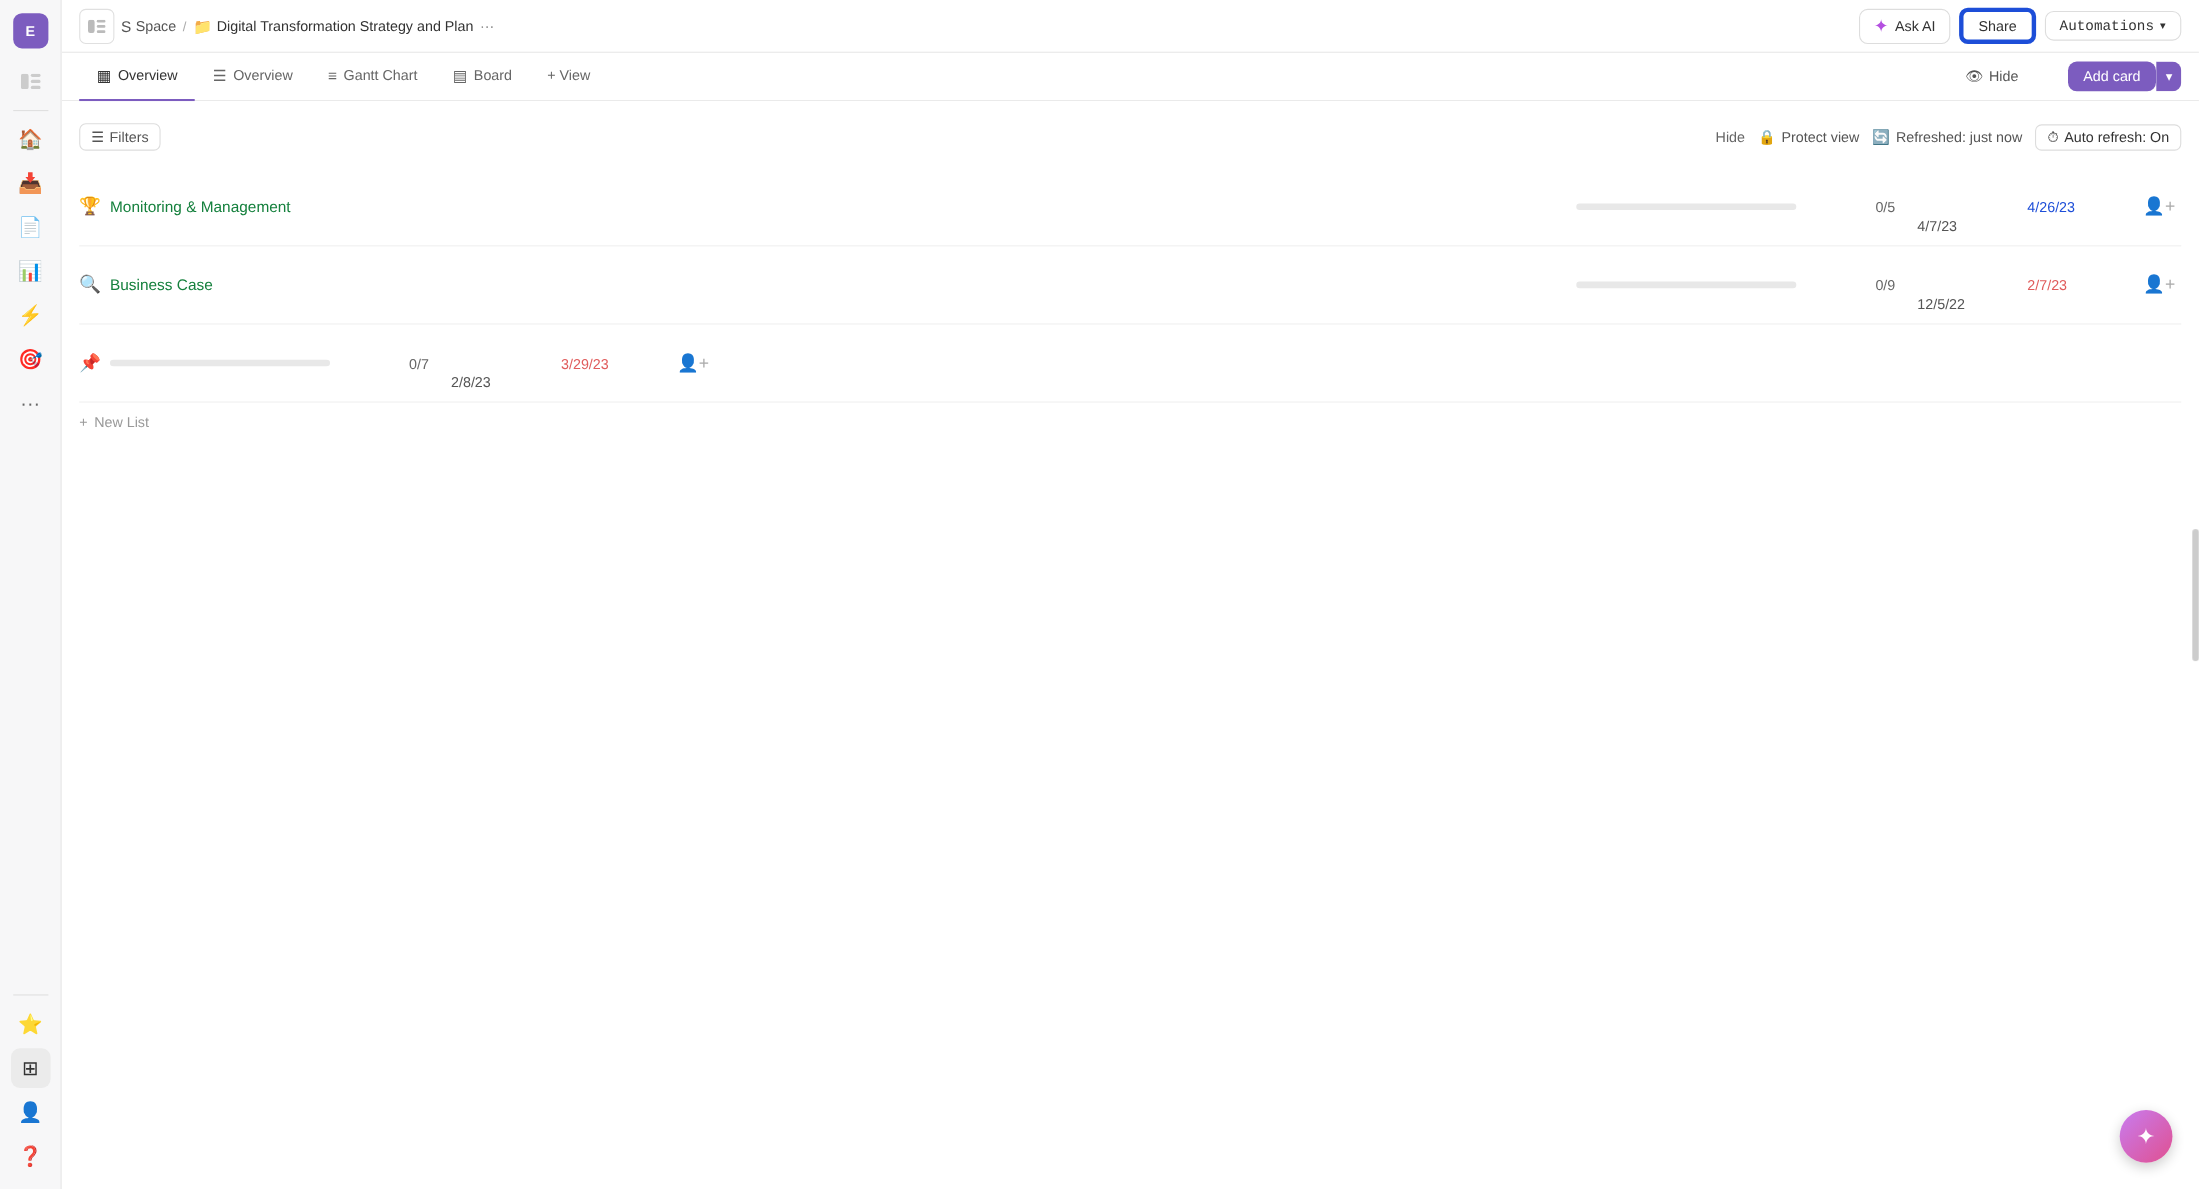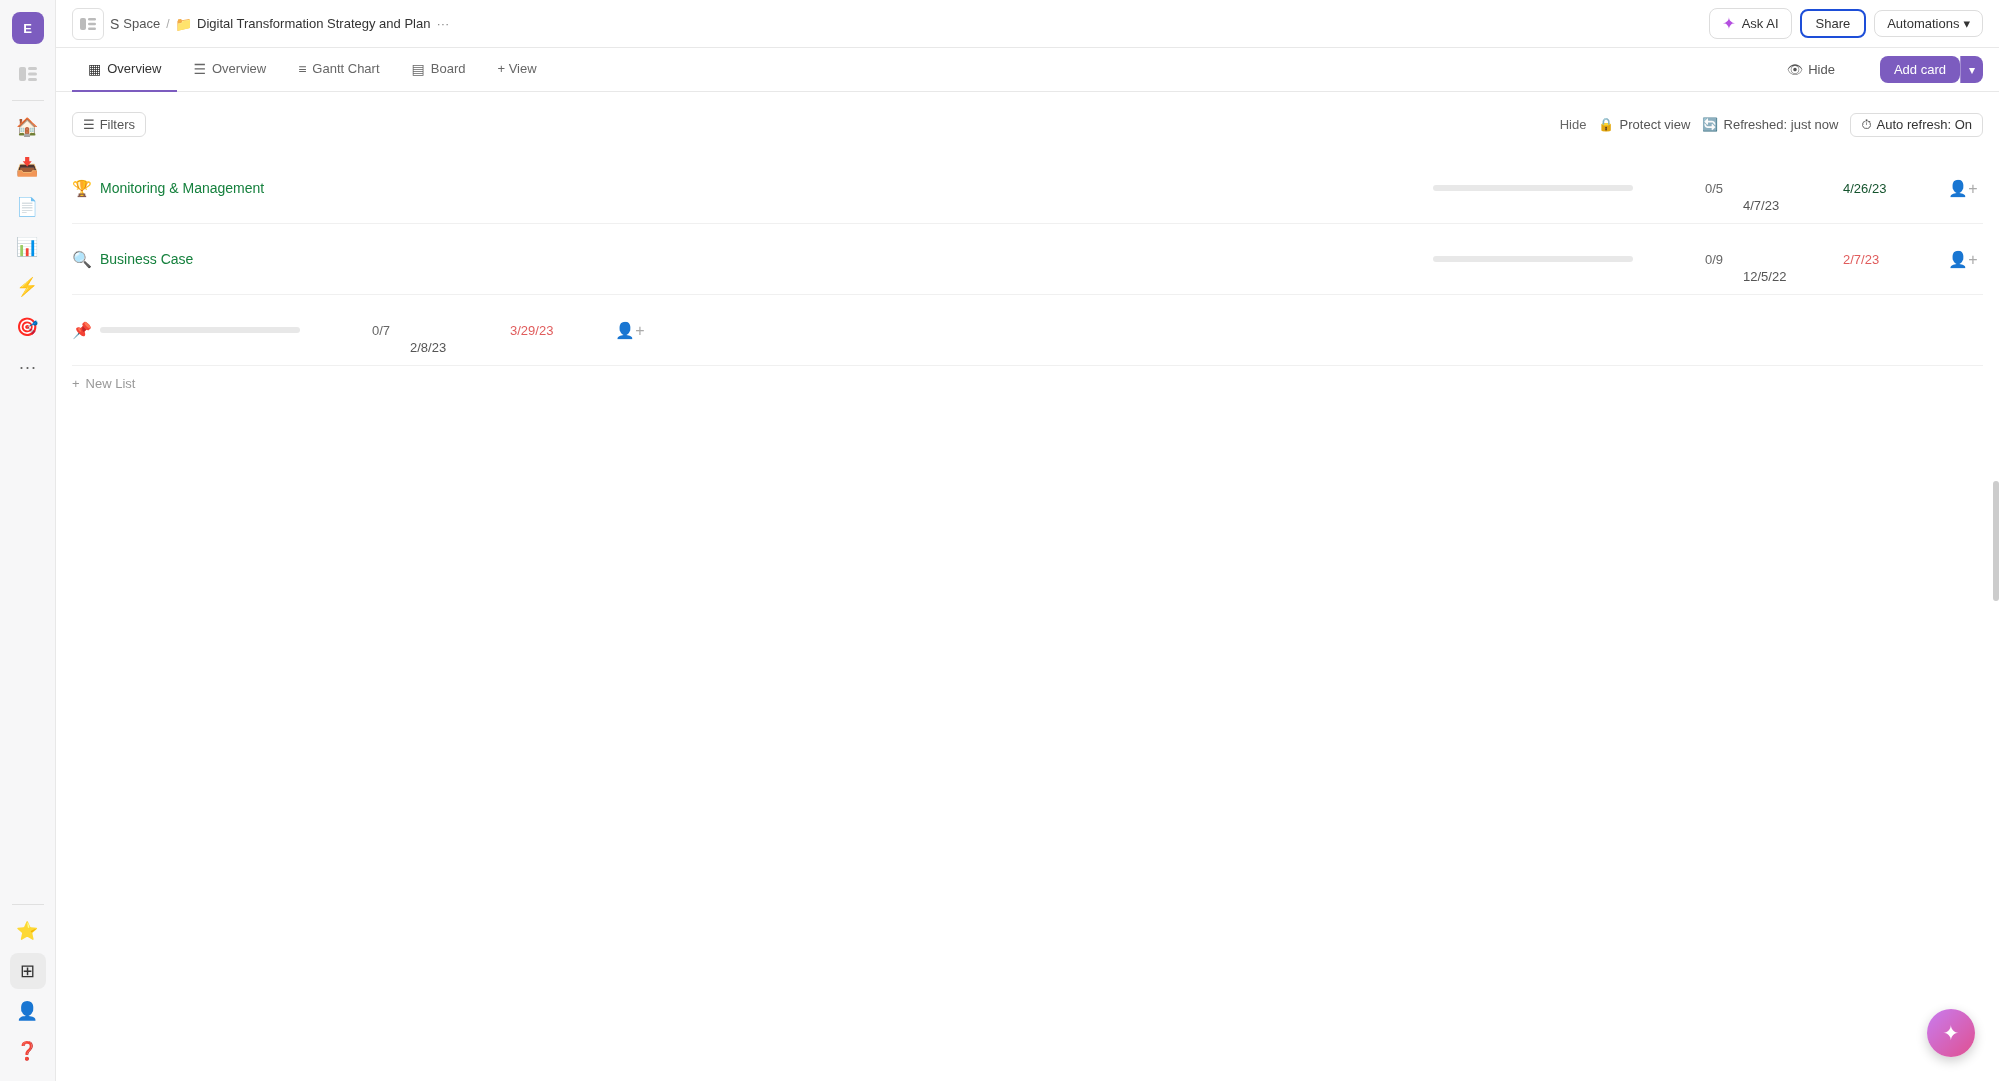--- a/index.html
+++ b/index.html
@@ -42,27 +42,27 @@
     .breadcrumb-current { font-size: 13px; color: #333; font-weight: 500; }
     .breadcrumb-dots { color: #888; font-size: 13px; cursor: pointer; }
     .topbar-right { display: flex; align-items: center; gap: 8px; }
     .btn-ask-ai {
       display: flex; align-items: center; gap: 6px;
       border: 1px solid #ddd; border-radius: 8px; padding: 5px 12px;
       font-size: 13px; cursor: pointer; background: #fff; color: #333;
     }
     .btn-ask-ai .ai-icon { font-size: 16px; color: #b44fe0; }
     .btn-share {
-      border: 2px solid #1d4ed8; border-radius: 8px; padding: 5px 14px;
+      border: 4px solid #1d4ed8; border-radius: 8px; padding: 5px 14px;
       font-size: 13px; cursor: pointer; background: #fff; color: #333;
     }
     .btn-automations {
       display: flex; align-items: center; gap: 4px;
       border: 1px solid #ddd; border-radius: 8px; padding: 5px 12px;
-      font-size: 13px; cursor: pointer; background: #fff; color: #333;
+      font-size: 13px; cursor: pointer; background: #fff; color: #333; font-family: Liberation Mono, monospace;
     }
     .sidebar-toggle {
       width: 32px; height: 32px; border-radius: 6px; border: 1px solid #e0e0e0;
       display: flex; align-items: center; justify-content: center;
       cursor: pointer; background: #fff; color: #666; font-size: 16px;
     }
 
     
     .tabs {
       height: 44px; border-bottom: 1px solid #e8e8e8;
@@ -306,21 +306,21 @@
           <div class="list-row">
     <div class="list-row-icon">🏆</div>
     <div class="list-row-name">Monitoring &amp; Management</div>
     <div class="list-row-progress">
       <div class="progress-bar-bg">
         <div class="progress-bar-fill" style="width:0%"></div>
       </div>
     </div>
     <div class="list-row-count">0/5</div>
     <div class="list-row-date1">4/7/23</div>
-    <div class="list-row-date2" style="color:#14532d">4/26/23</div>
+    <div class="list-row-date2" style="color:#1d4ed8">4/26/23</div>
     <div class="list-row-assign">👤+</div>
   </div>
           <div class="list-row">
     <div class="list-row-icon">🔍</div>
     <div class="list-row-name">Business Case</div>
     <div class="list-row-progress">
       <div class="progress-bar-bg">
         <div class="progress-bar-fill" style="width:0%"></div>
       </div>
     </div>

